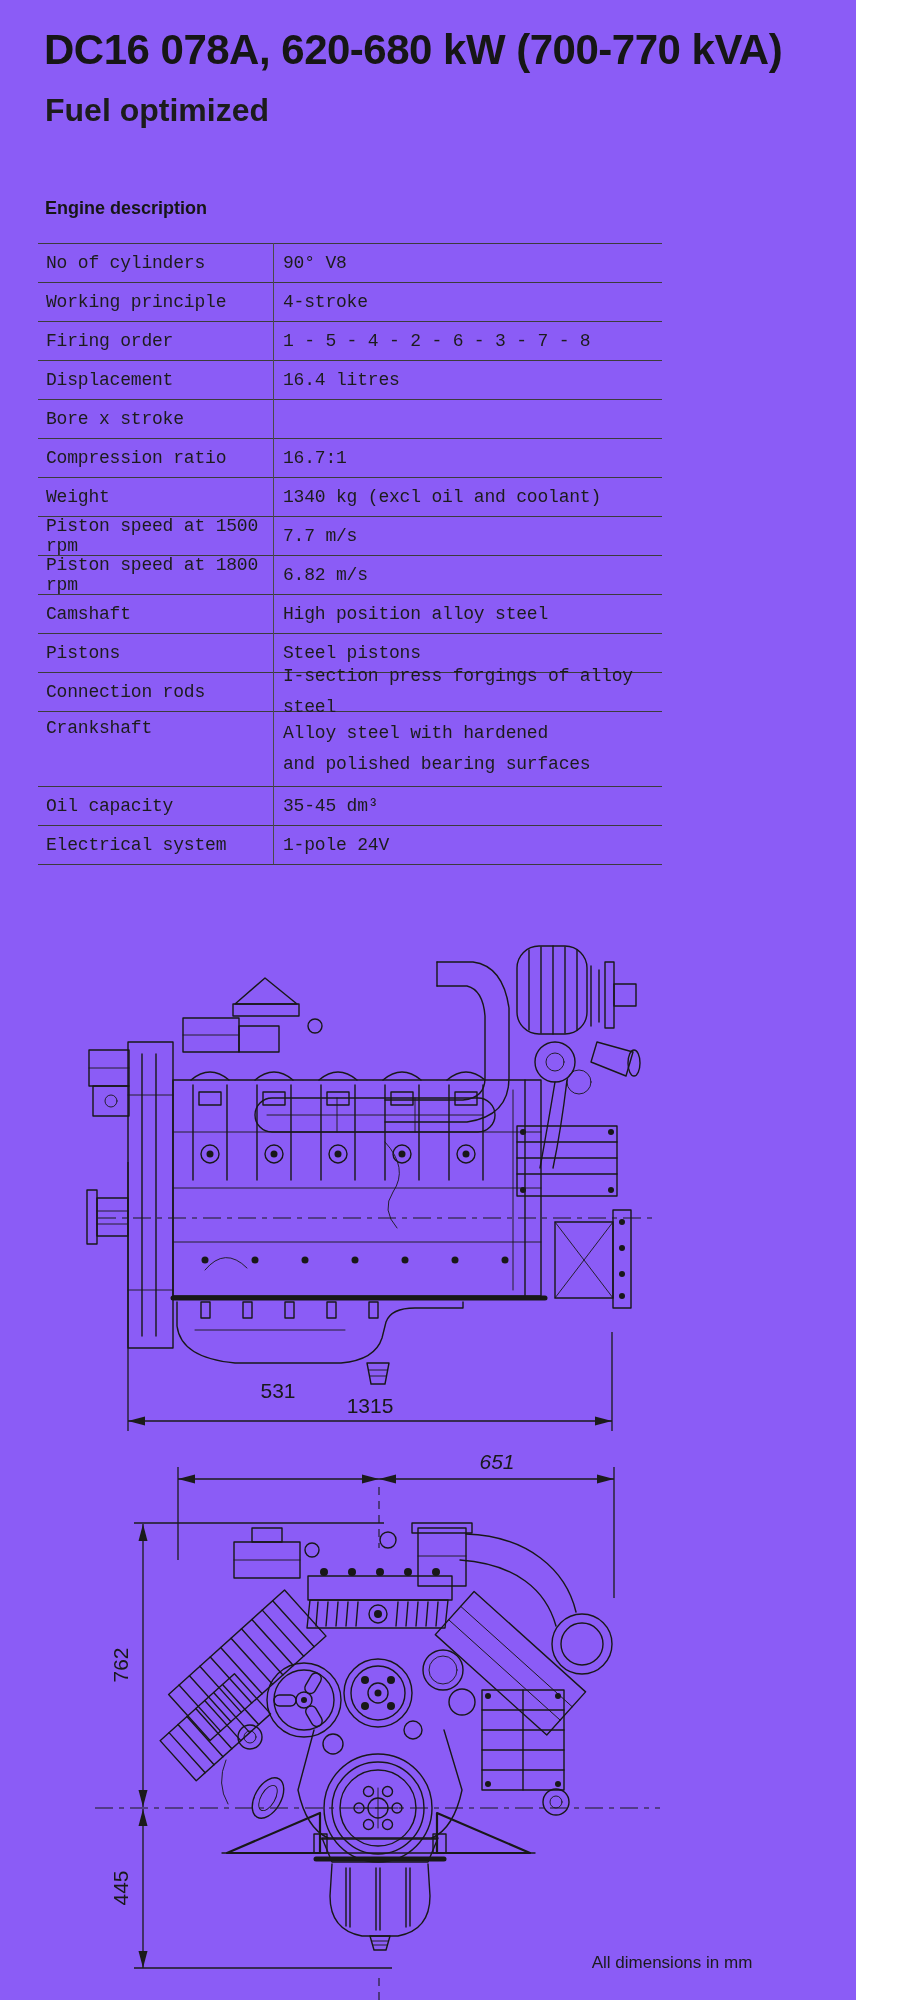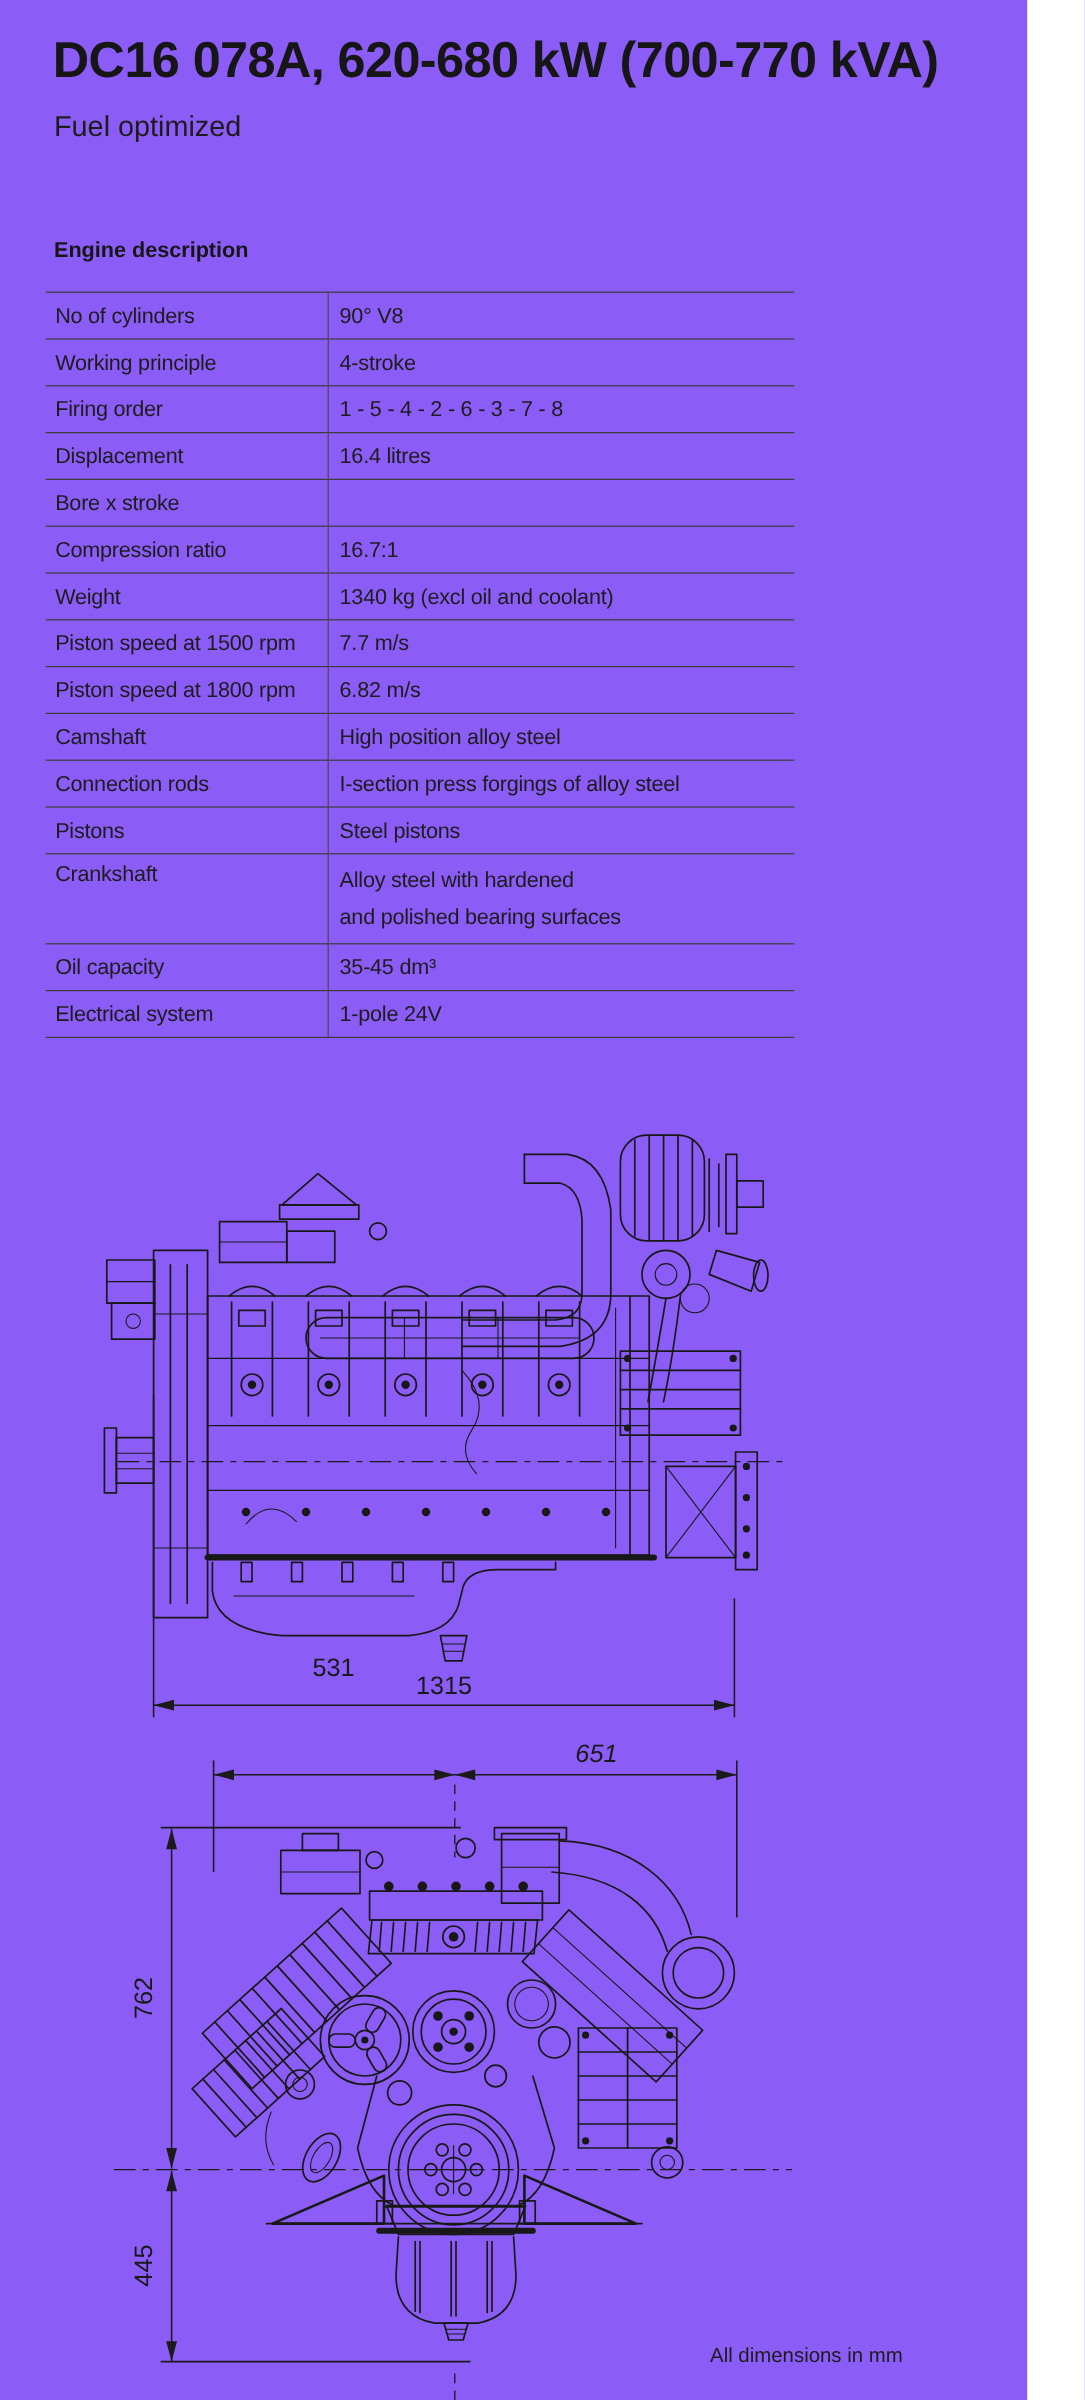--- a/index.html
+++ b/index.html
@@ -11,33 +11,34 @@
     font-family:"Liberation Sans",sans-serif;
     color:#1c1c1c;
   }
   .page-title{
     position:absolute;left:44px;top:26px;
     font-size:42px;font-weight:700;letter-spacing:-0.5px;
     color:#161616;white-space:nowrap;
   }
   .page-subtitle{
     position:absolute;left:45px;top:92px;
-    font-size:24px;font-weight:400;color:#1c1c1c;
+    font-size:32px;font-weight:700;color:#1c1c1c;
   }
   .section-heading{
     position:absolute;left:45px;top:198px;
     font-size:18px;font-weight:700;color:#161616;
   }
   .spec-table{
     position:absolute;left:38px;top:243px;width:624px;
     border-bottom:1.5px solid #3c3c3c;
   }
   .trow{
     display:flex;height:38px;border-top:1.5px solid #3c3c3c;
     align-items:center;
+    font-family:Liberation Mono, monospace;
   }
   .trow.tall{height:74px;align-items:flex-start;}
   .trow.tall .tlabel,.trow.tall .tvalue{padding-top:6px;}
   .tlabel{
     width:235px;box-sizing:border-box;padding-left:8px;
     font-size:18px;letter-spacing:-0.2px;
   }
   .tvalue{
     flex:1;box-sizing:border-box;padding-left:10px;
     font-size:18px;letter-spacing:-0.2px;white-space:pre-line;line-height:31px;
@@ -110,26 +111,26 @@
       </div>
     <div class="trow">
         <div class="tlabel">Piston speed at 1800 rpm</div>
         <div class="tvalue">6.82 m/s</div>
       </div>
     <div class="trow">
         <div class="tlabel">Camshaft</div>
         <div class="tvalue">High position alloy steel</div>
       </div>
     <div class="trow">
+        <div class="tlabel">Pistons</div>
+        <div class="tvalue">Steel pistons</div>
+      </div>
+    <div class="trow">
         <div class="tlabel">Connection rods</div>
         <div class="tvalue">I-section press forgings of alloy steel</div>
-      </div>
-    <div class="trow">
-        <div class="tlabel">Pistons</div>
-        <div class="tvalue">Steel pistons</div>
       </div>
     <div class="trow tall">
         <div class="tlabel">Crankshaft</div>
         <div class="tvalue">Alloy steel with hardened
 and polished bearing surfaces</div>
       </div>
     <div class="trow">
         <div class="tlabel">Oil capacity</div>
         <div class="tvalue">35-45 dm³</div>
       </div>

